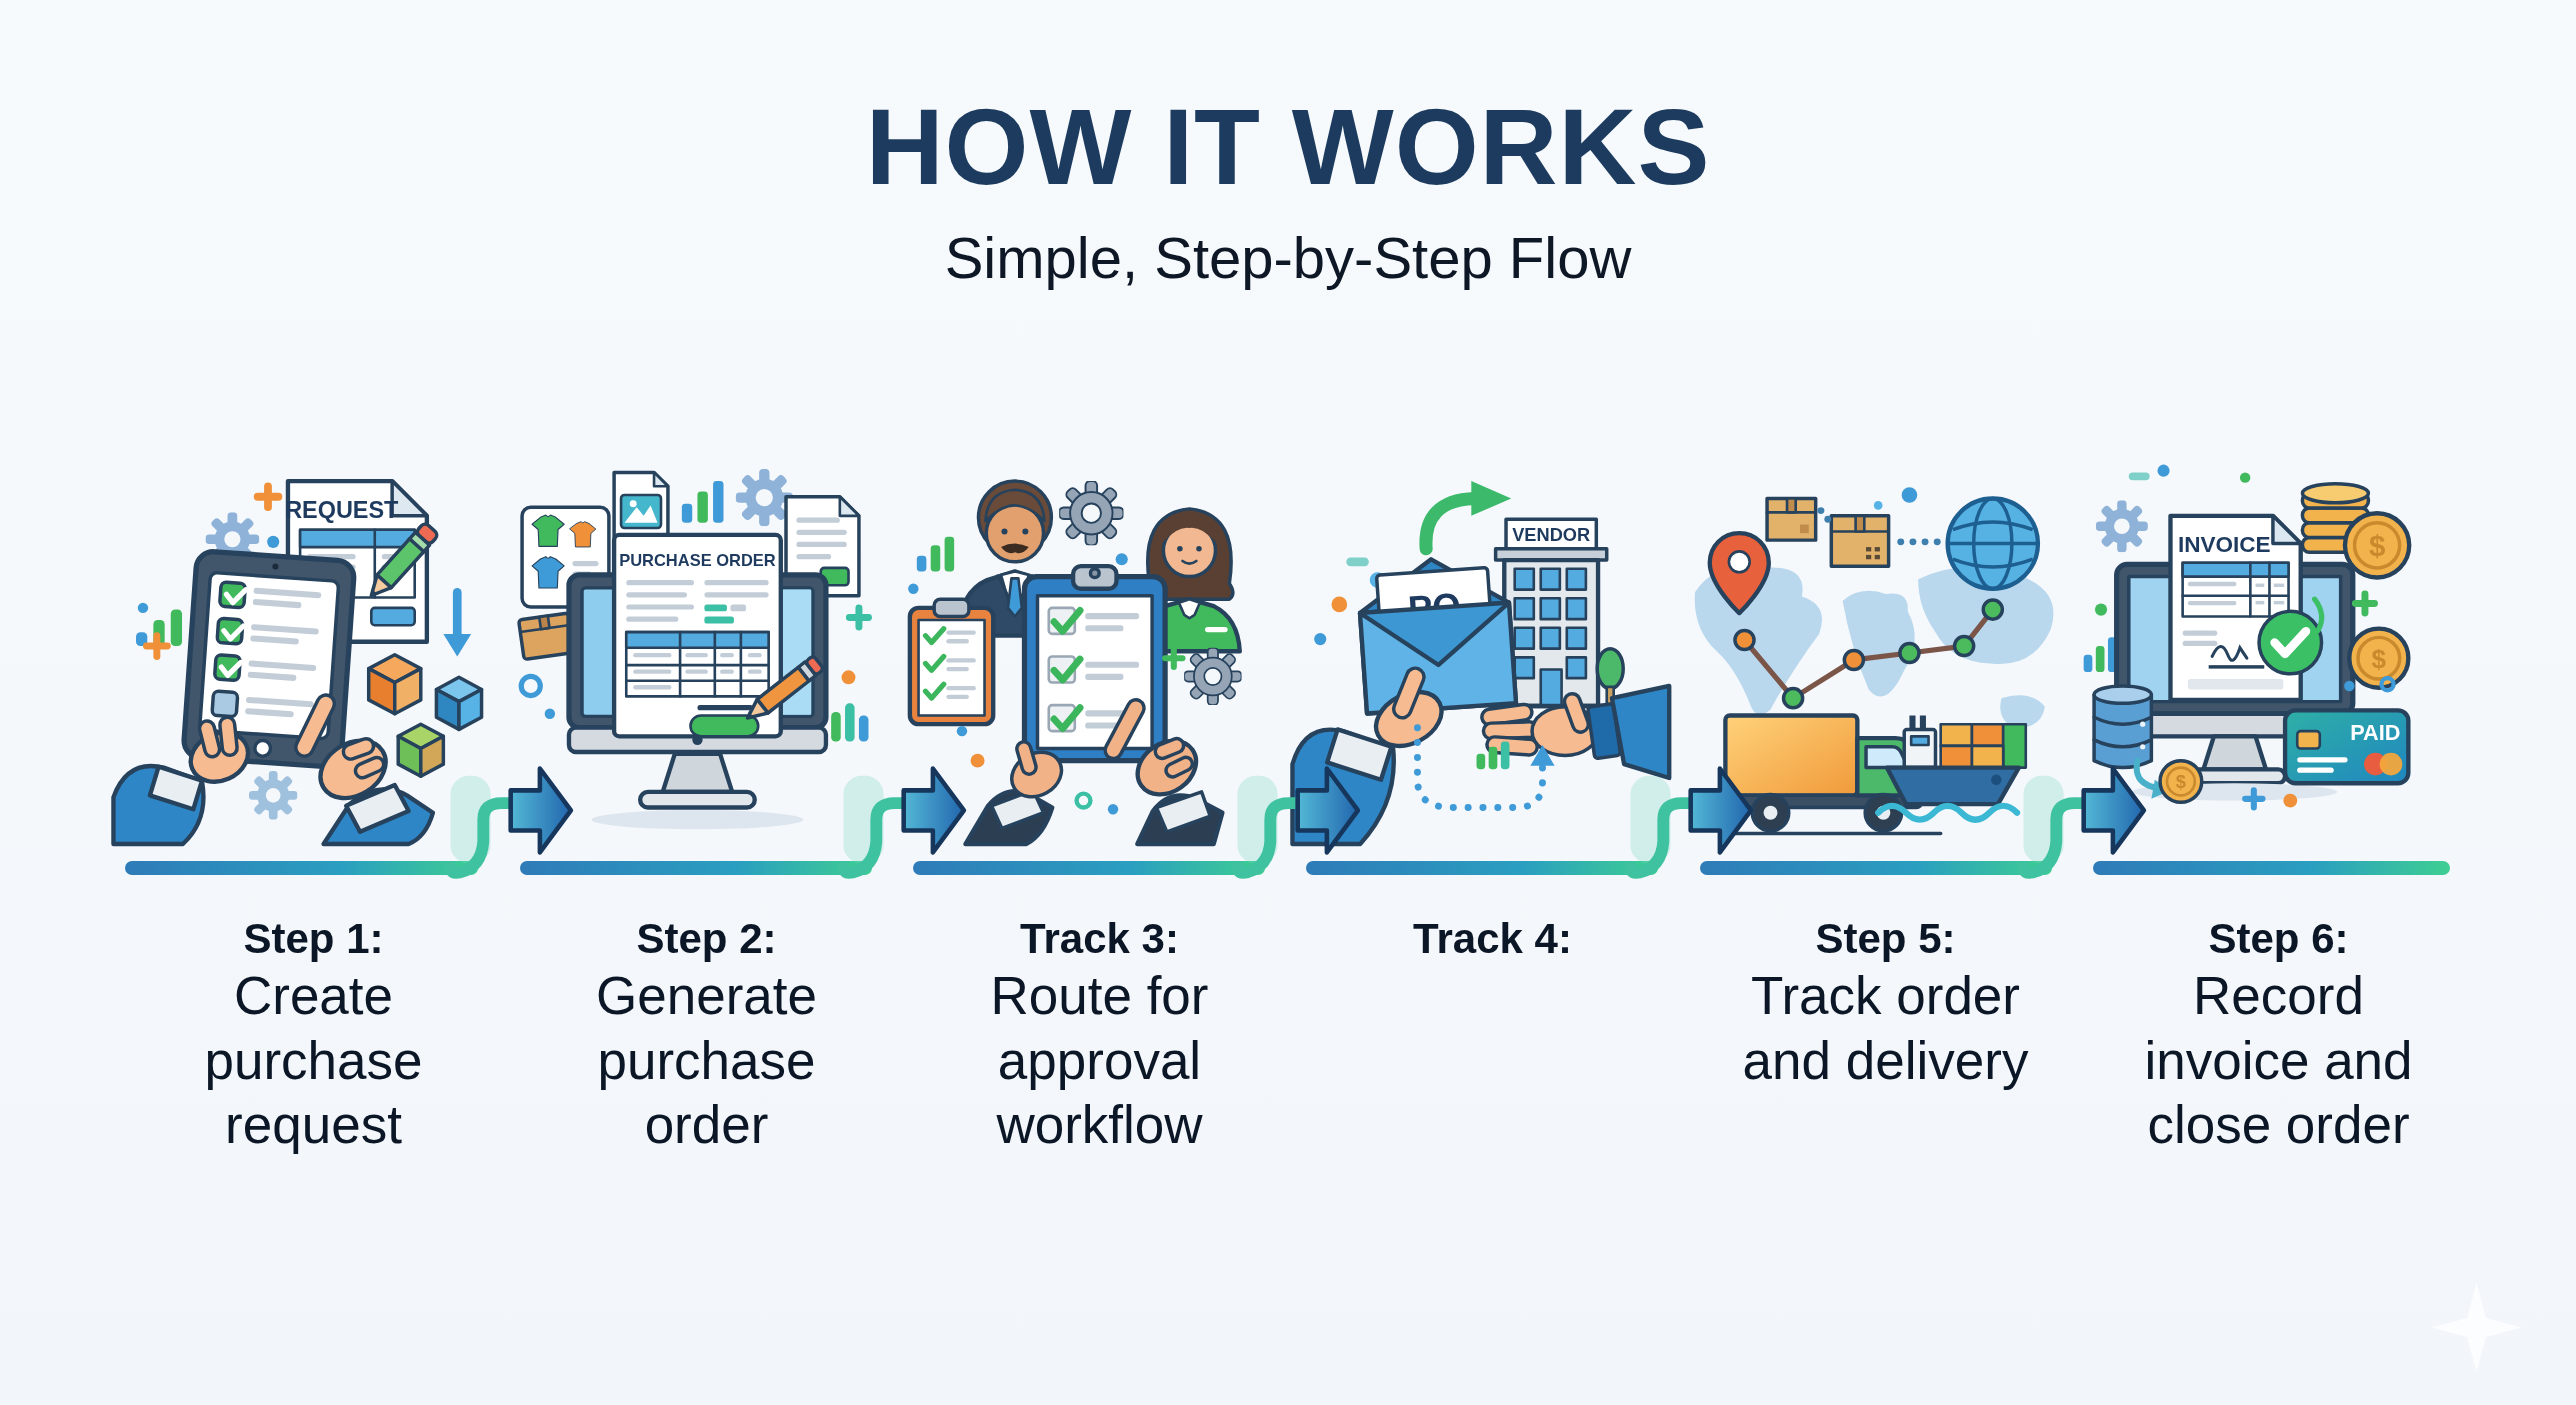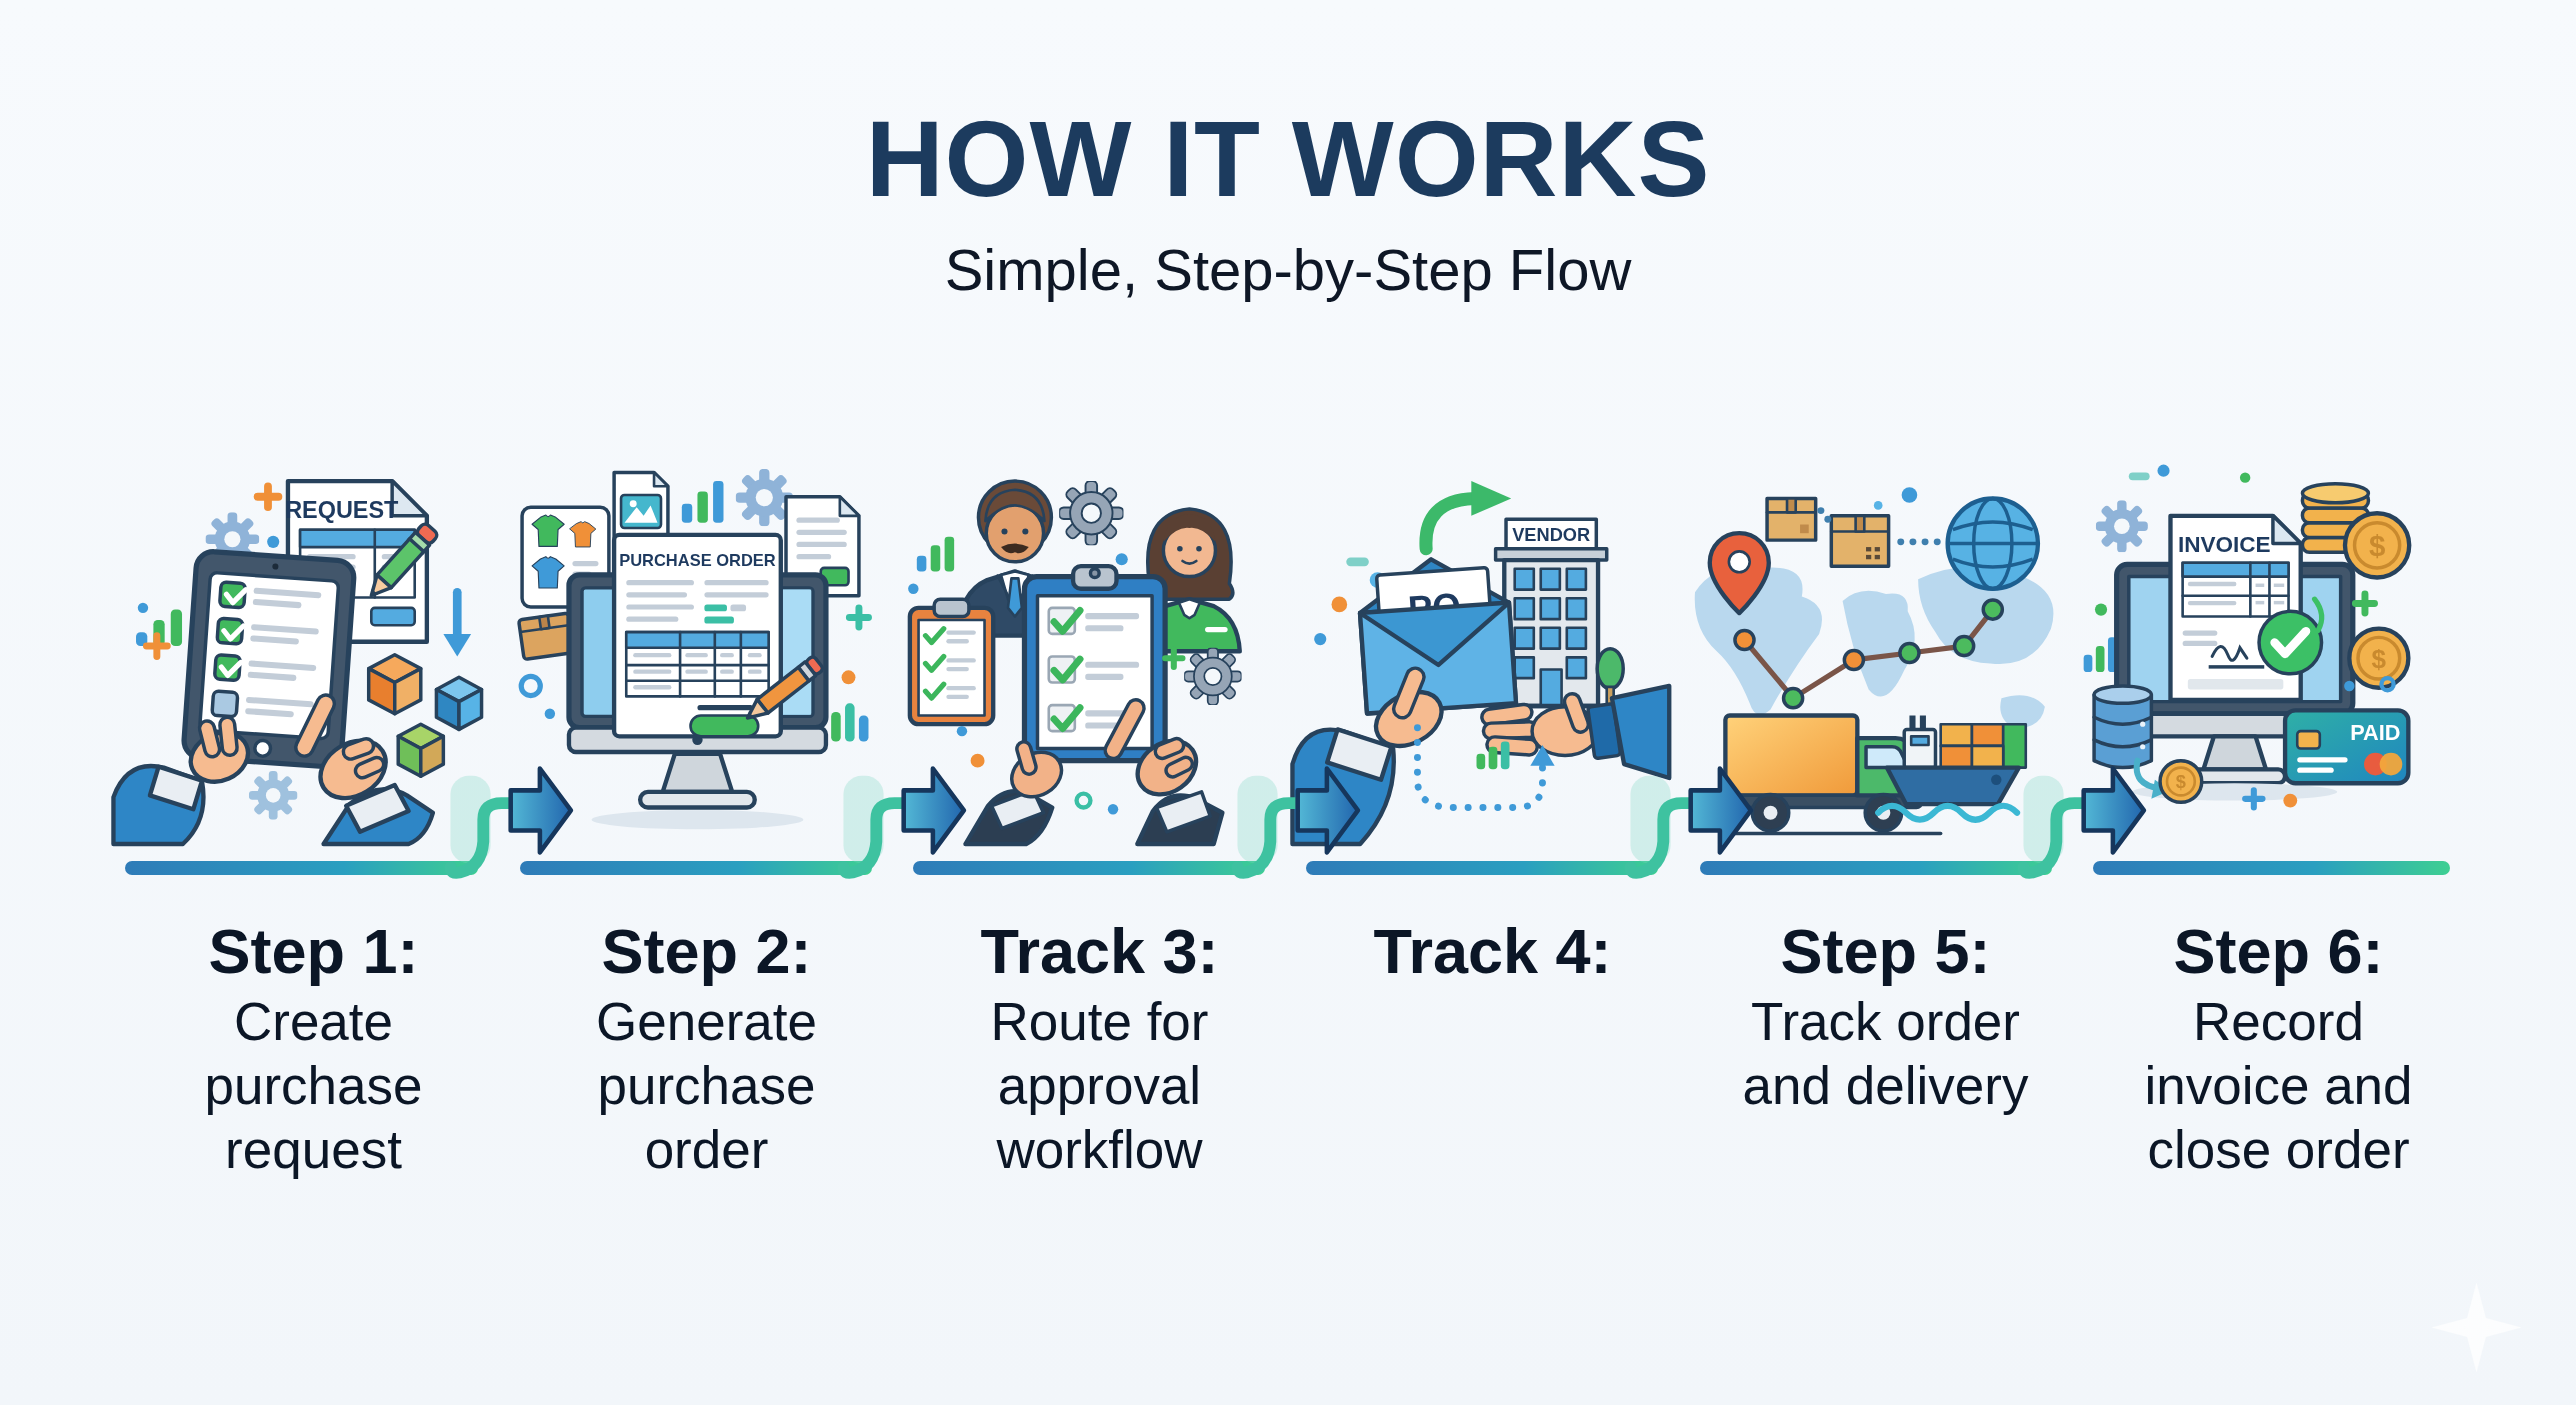--- a/index.html
+++ b/index.html
@@ -1,29 +1,29 @@
 <!DOCTYPE html>
 <html style="font-size:14.6px"><head>
 <meta charset="utf-8">
 <style>
   html,body{margin:0;padding:0;background:#f4f8fb;}
   .canvas{position:relative;width:2576px;height:1405px;overflow:hidden;
           font-family:"Liberation Sans",sans-serif;
           background:linear-gradient(180deg,#f7fafd 0%,#f2f6fa 100%);}
   
   .hdr{position:absolute;top:84px;left:0;width:100%;text-align:center;}
-  .hdr h1{margin:12px;font-size:108px;font-weight:800;color:#1c3b5e;letter-spacing:0.9px;}
+  .hdr h1{margin:0;font-size:108px;font-weight:800;color:#1c3b5e;letter-spacing:0.9px;}
   .hdr p{margin:14.6px 0 0;font-size:58px;font-weight:400;color:#0e1726;}
   
   .steps{position:absolute;top:462px;left:117px;display:flex;}
   .step{width:393px;display:flex;flex-direction:column;align-items:center;}
   .illus{width:392px;height:382px;flex:none;}
   svg{overflow:visible;}
   .lbl{margin-top:70px;text-align:center;color:#0b1626;}
-  .lbl .num{display:block;font-weight:bold;font-size:63px;line-height:1.2;}
+  .lbl .num{display:block;font-weight:bold;font-size:42px;line-height:1.2;}
   .lbl .desc{display:block;font-weight:400;font-size:53px;line-height:1.21;white-space:pre-line;text-align:center;}
   
   .seg{position:absolute;top:861px;height:13.7px;border-radius:7.3px;
        background:linear-gradient(90deg,#2e7bb8 0%,#2a9fc0 62%,#3ecf92 100%);}
   .arrow{position:absolute;top:732px;width:156px;height:146px;}
   .sparkle{position:absolute;left:2426px;top:1277px;width:101px;height:101px;opacity:.8;}
   
   .s6{stroke:#27425c;stroke-width:6;stroke-linejoin:round;stroke-linecap:round;}
   .s5{stroke:#27425c;stroke-width:5;stroke-linejoin:round;stroke-linecap:round;}
   .s4{stroke:#27425c;stroke-width:4;stroke-linejoin:round;stroke-linecap:round;}

